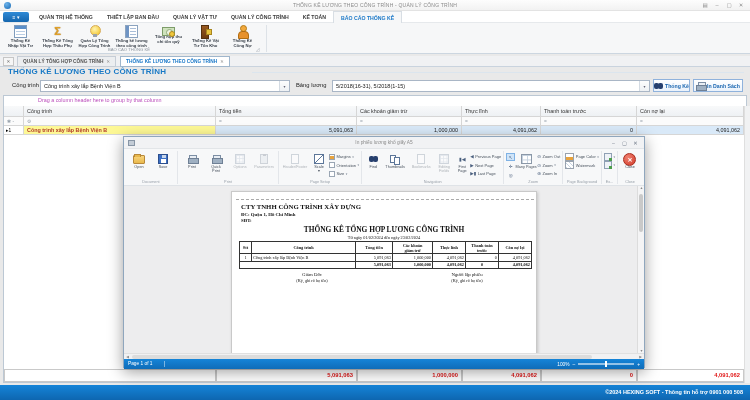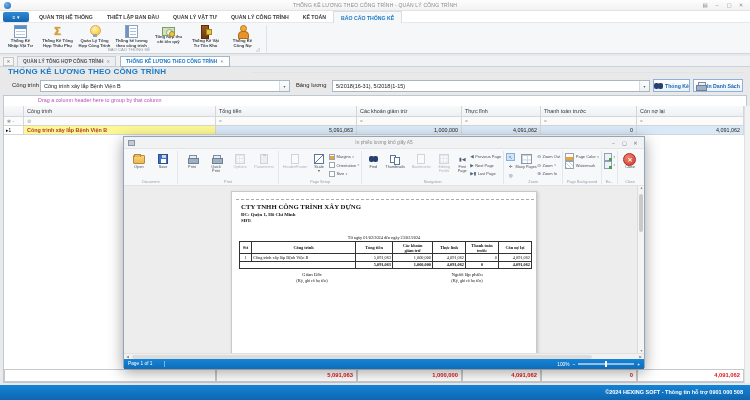--- a/index.html
+++ b/index.html
@@ -552,20 +552,21 @@
       <div class="tgroup-label">Close</div>
     </div>
   </div>
 
   <div class="a dlg-preview">
     <div class="a page">
       <div class="a pg-dash"></div>
       <div class="a pg-company">CTY TNHH CÔNG TRÌNH XÂY DỰNG</div>
       <div class="a pg-addr">ĐC: Quận 1, Hồ Chí Minh</div>
       <div class="a pg-sdt">SĐT:</div>
+      <div class="a pg-title">THỐNG KÊ TỔNG HỢP LƯƠNG CÔNG TRÌNH</div>
       <div class="a pg-sub">Từ ngày 01/02/2024 đến ngày 23/02/2024</div>
 
       <table class="rtable">
         <colgroup>
           <col style="width:12px">
             <col style="width:104px">
             <col style="width:37px">
             <col style="width:40px">
           <col style="width:33px">
             <col style="width:33px">

